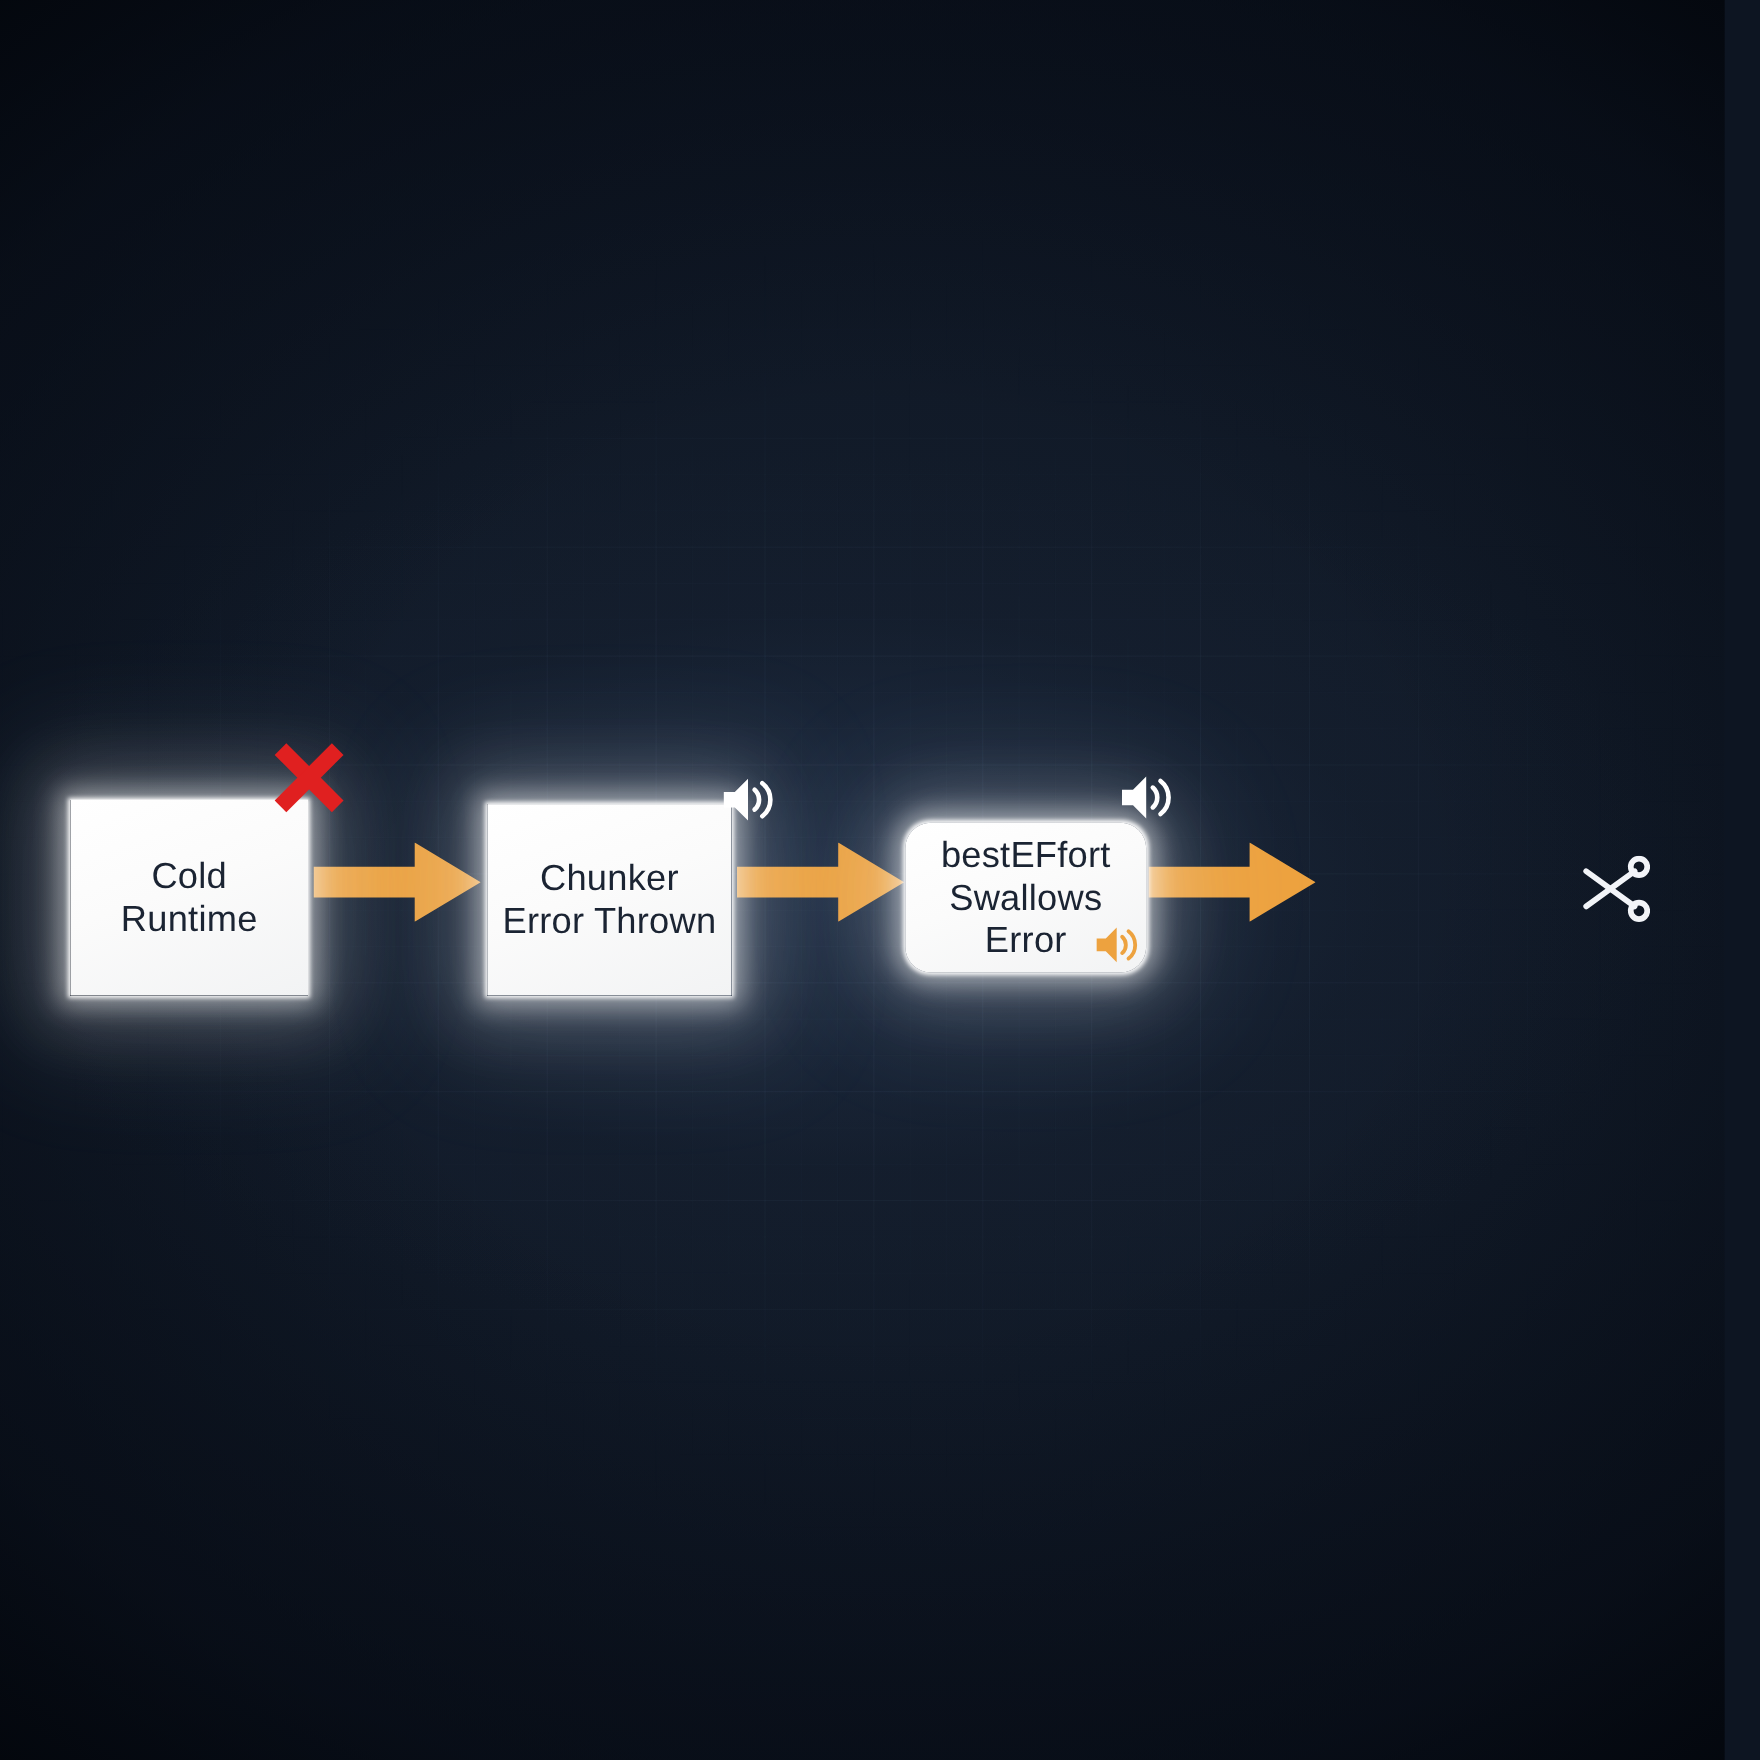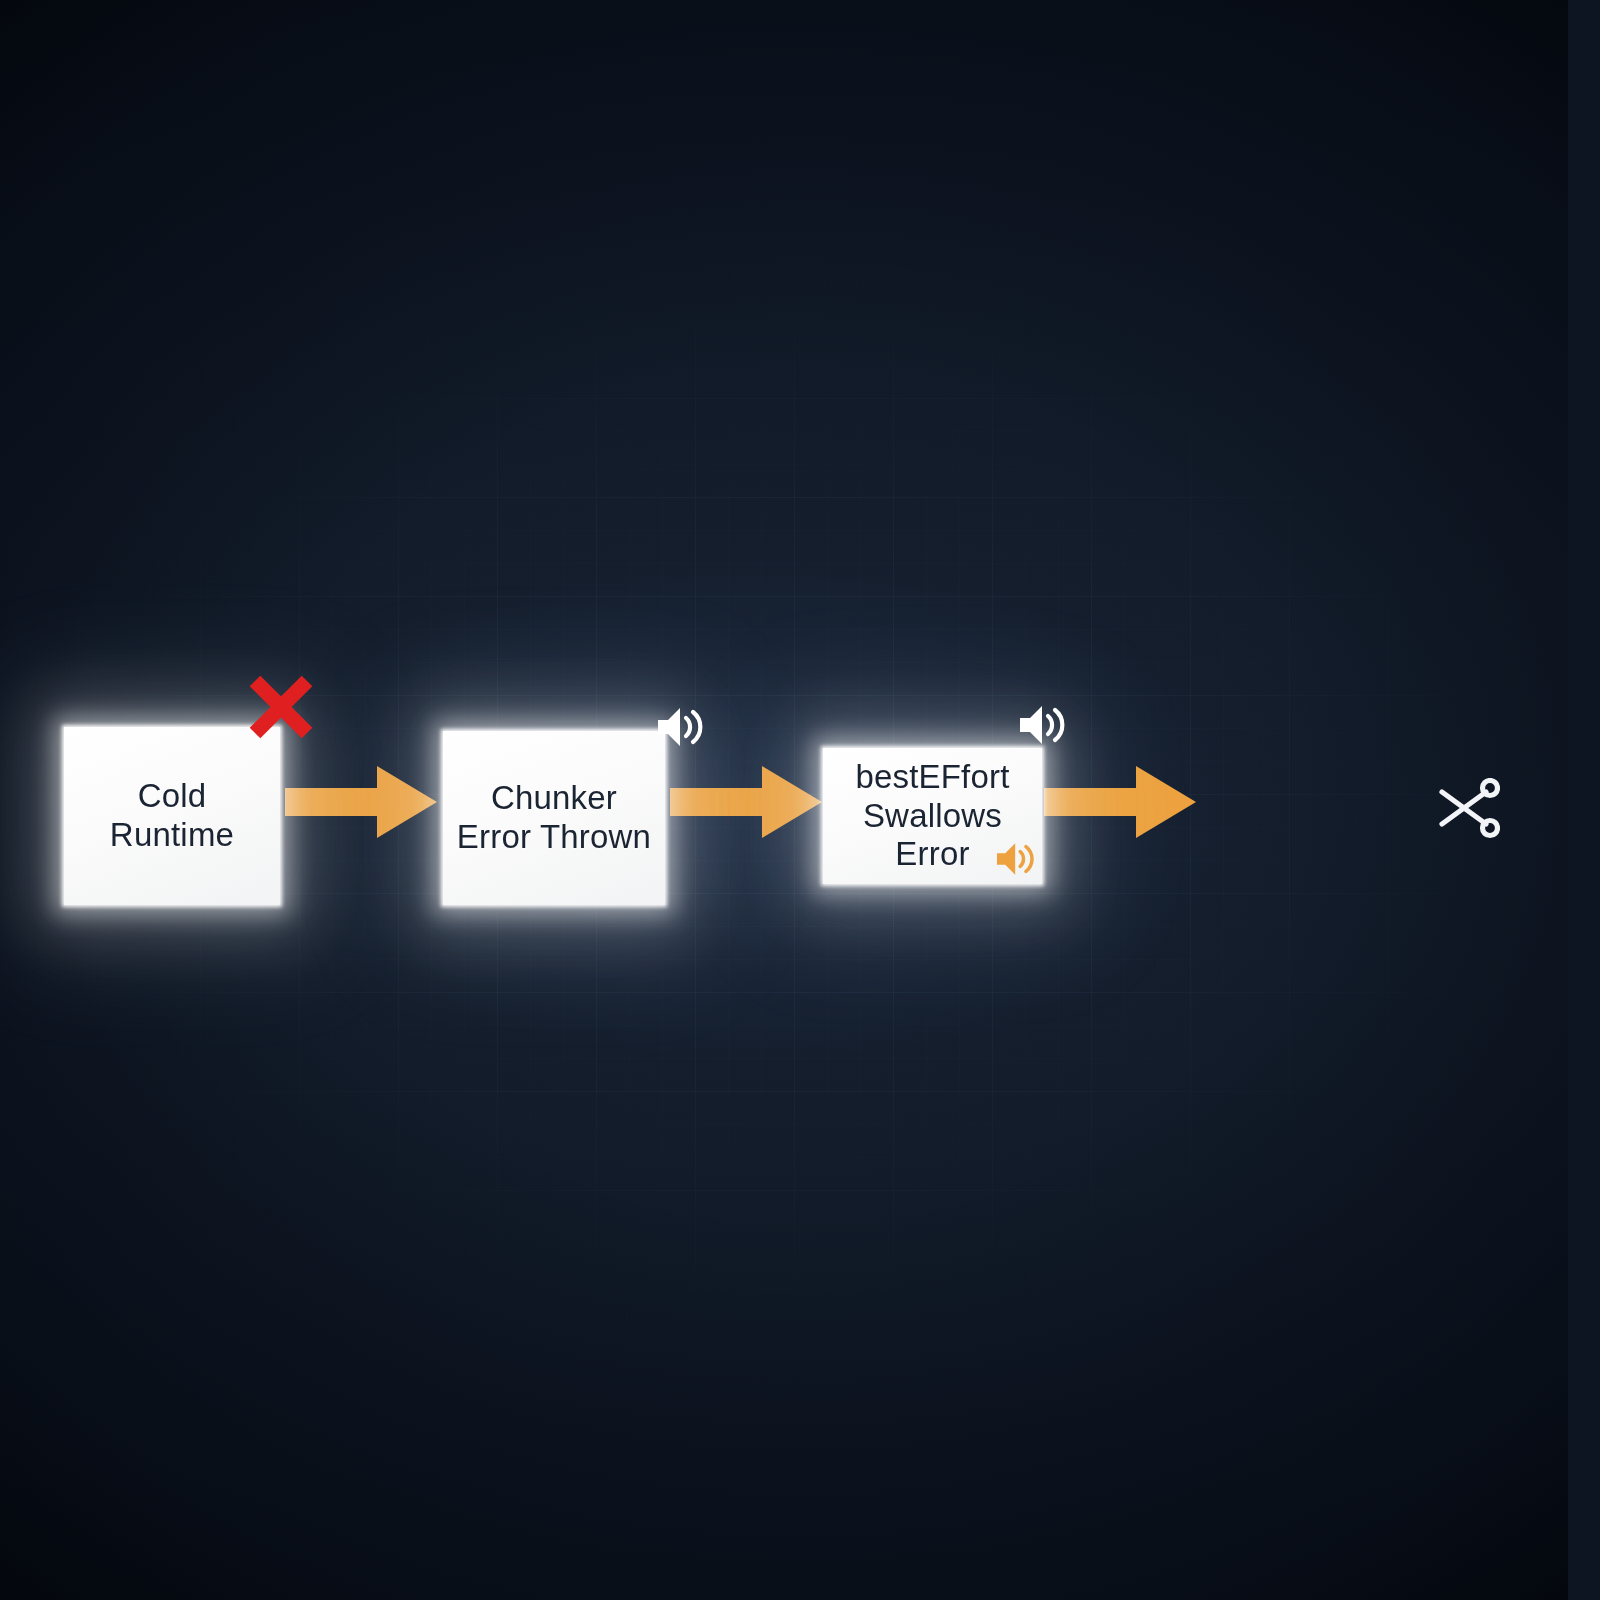--- a/index.html
+++ b/index.html
@@ -100,21 +100,21 @@
   <div class="node" style="left:64px; top:727px; width:216px; height:178px;">
     <div class="node-label">Cold
 Runtime</div>
   </div>
 
   <div class="node" style="left:443px; top:731px; width:222px; height:174px;">
     <div class="node-label">Chunker
 Error Thrown</div>
   </div>
 
-  <div class="node" style="left:823px; top:748px; width:219px; height:136px;">
+  <div class="node" style="left:823px; top:748px; width:219px; height:136px;border-radius:23px;">
     <div class="node-label">bestEFfort
 Swallows
 Error</div>
   </div>
 
 
   <svg class="x-mark" style="left:246px; top:672px; width:70px; height:70px;" viewBox="0 0 70 70">
     <g stroke="#e02020" stroke-width="15" stroke-linecap="butt">
       <line x1="9" y1="9" x2="61" y2="61"></line>
       <line x1="61" y1="9" x2="9" y2="61"></line>

